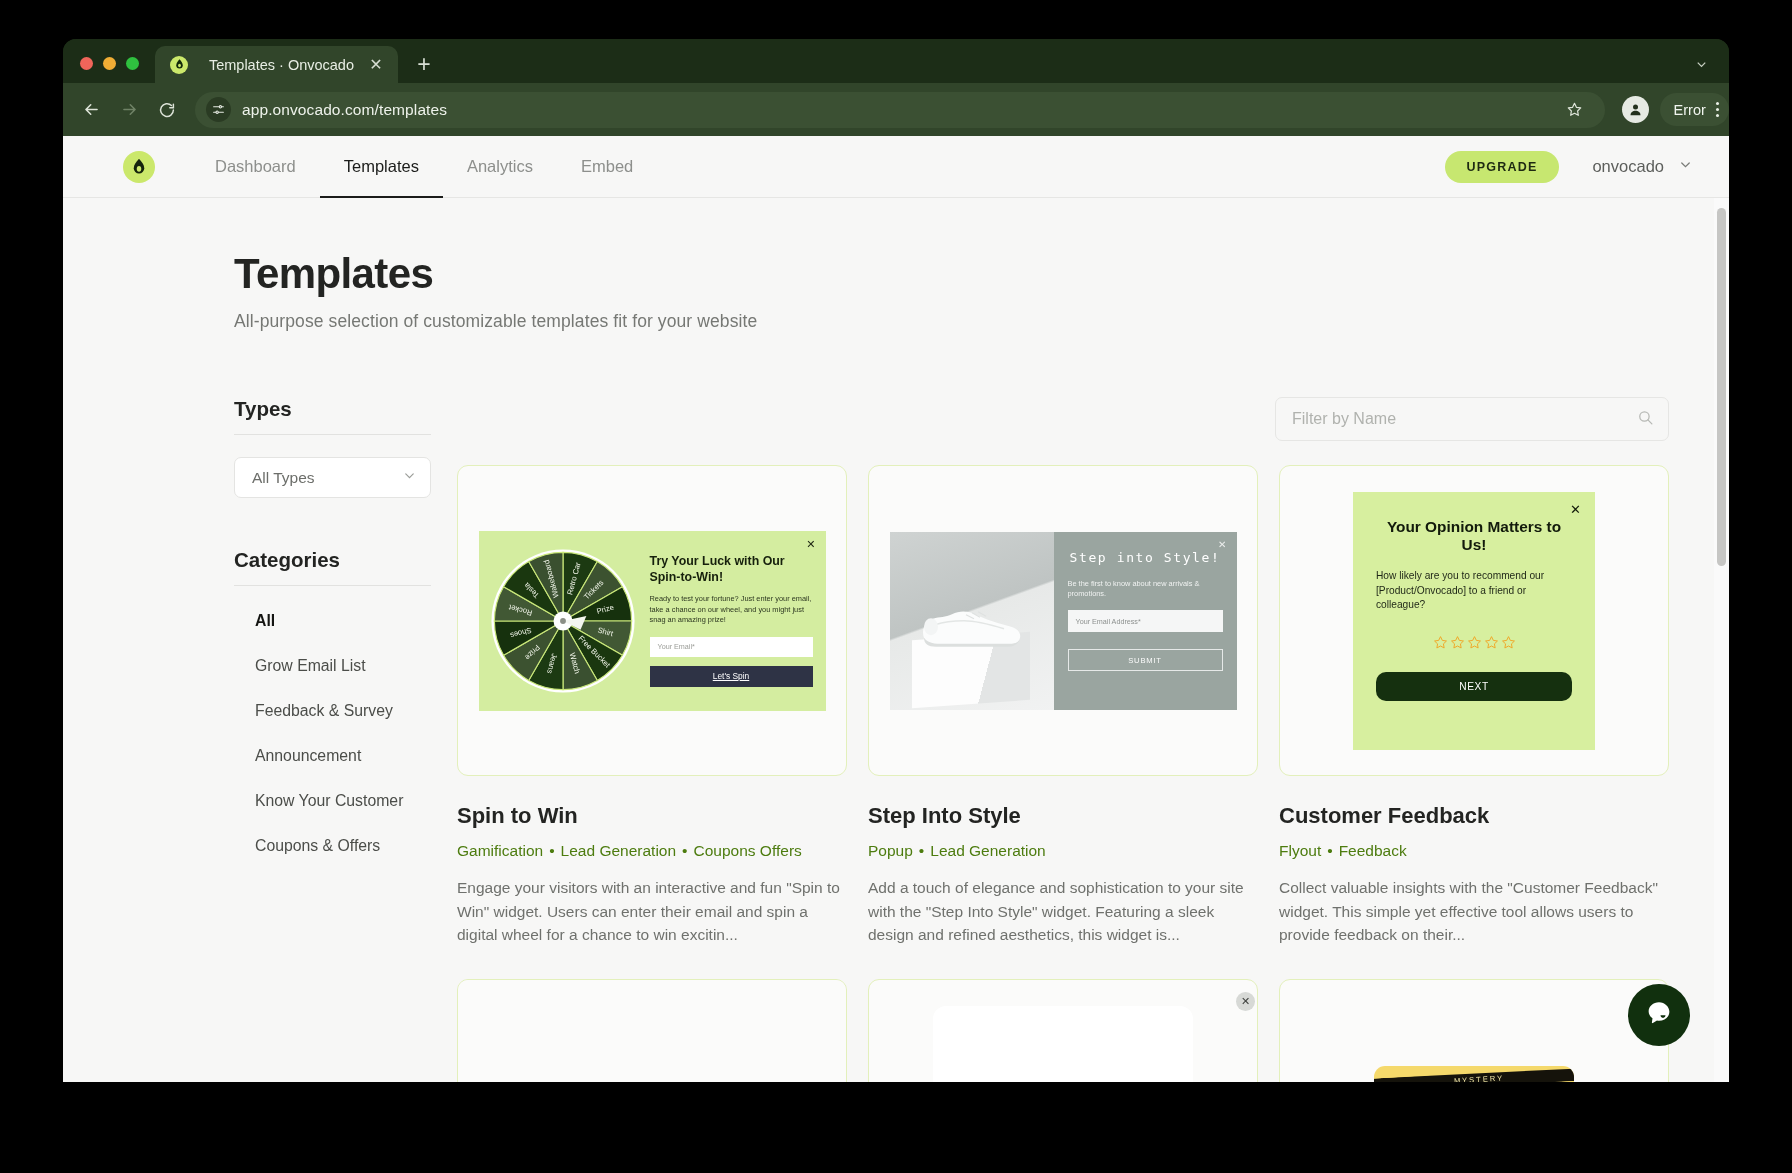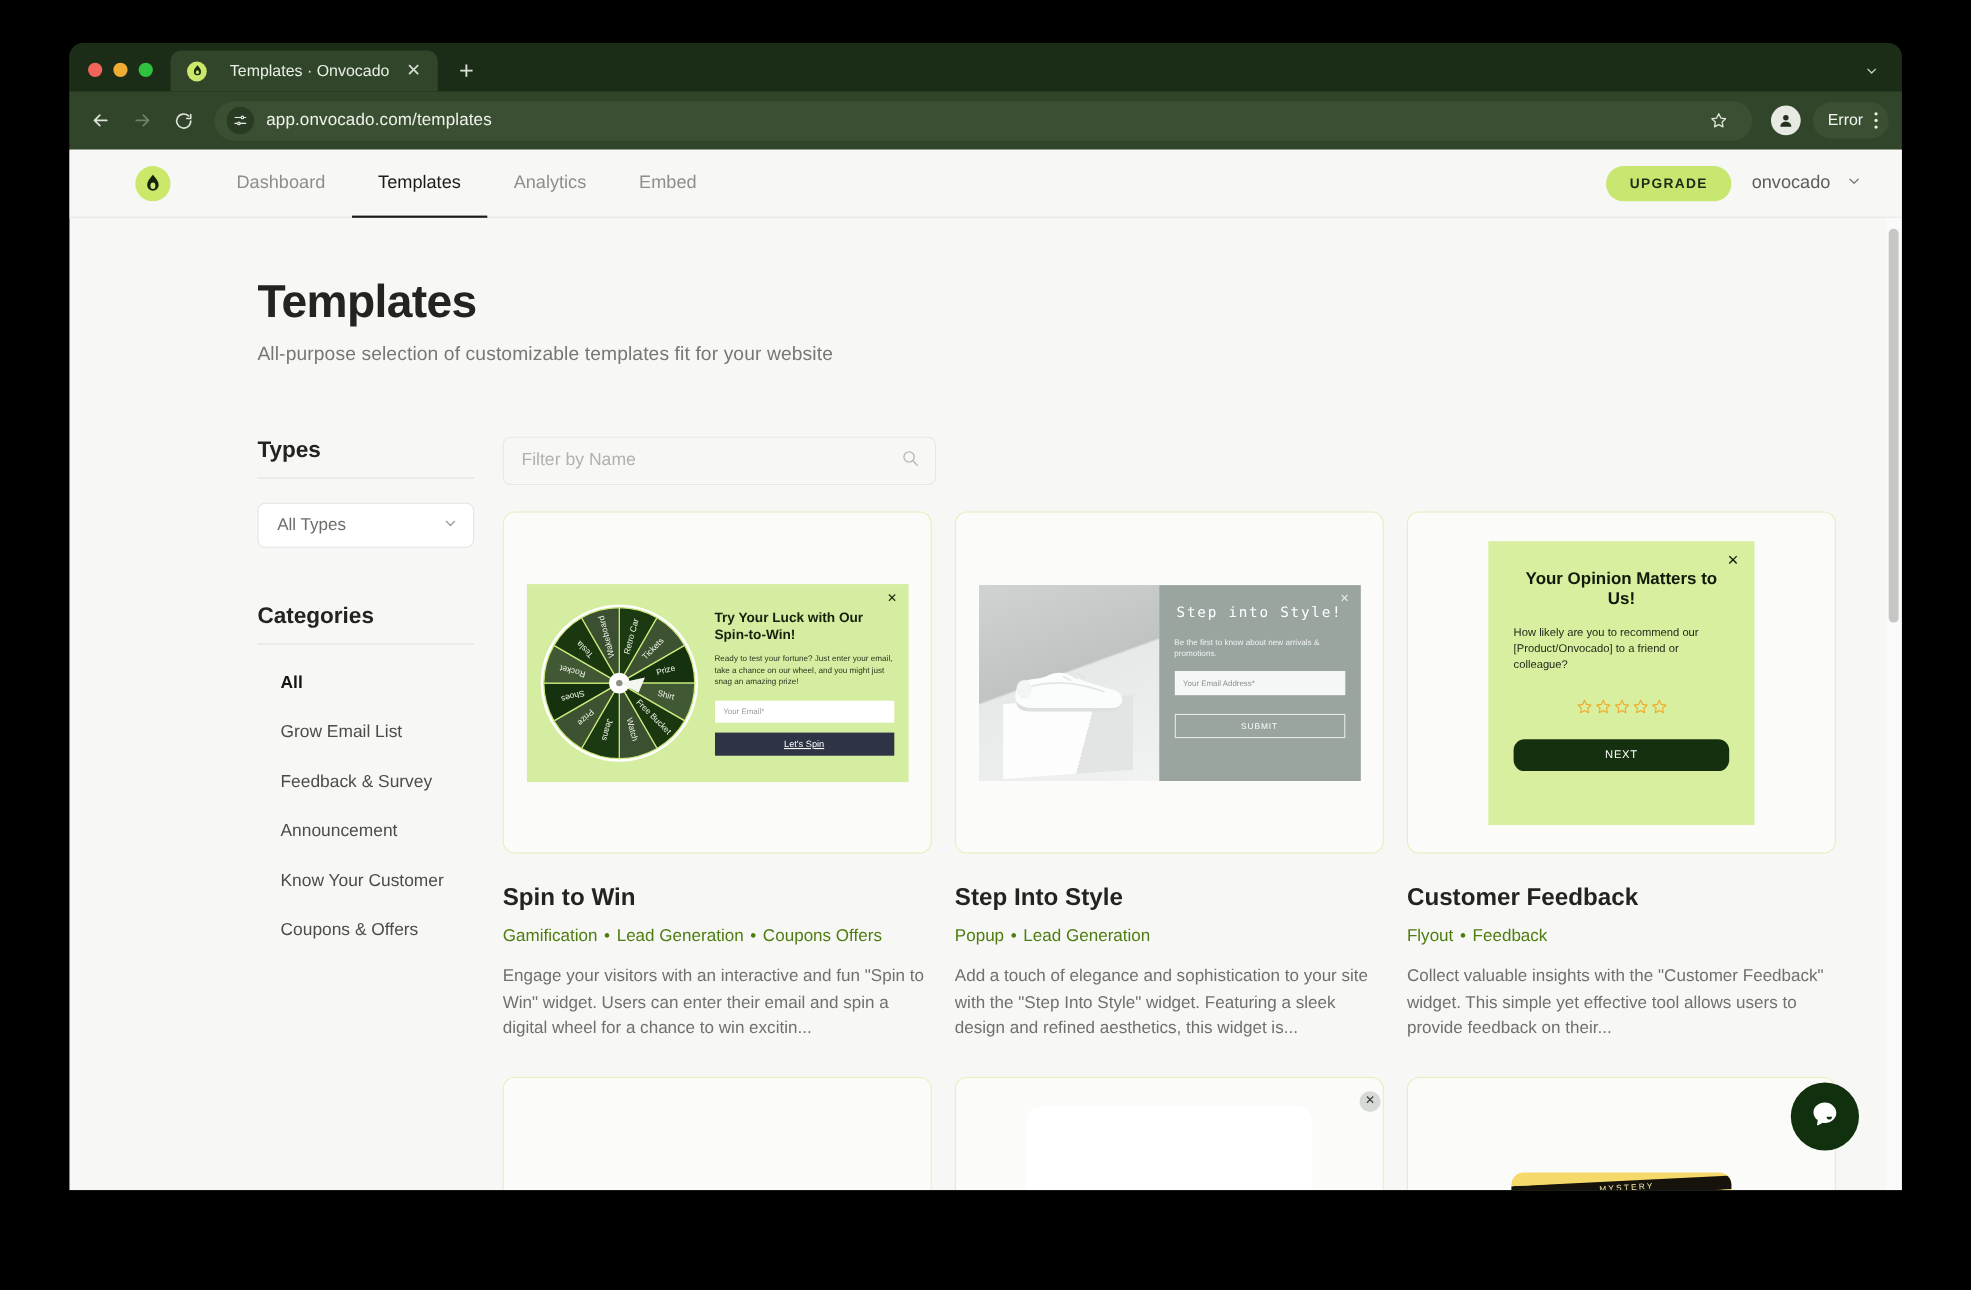--- a/index.html
+++ b/index.html
@@ -72,21 +72,21 @@
     width: 28px; height: 28px;
     display: flex; align-items: center; justify-content: center;
     color: #c8d0c3;
   }
 
   
   .toolbar {
     height: 53px;
     background: #31452a;
     display: flex; align-items: center;
-    padding: 0 12px 0 10px;
+    padding: 0 0 0 10px;
     gap: 2px;
   }
   .nav-btn {
     width: 36px; height: 36px; border-radius: 50%;
     display: flex; align-items: center; justify-content: center;
     color: #dde3d8;
   }
   .nav-btn.disabled { color: #6f8266; }
   .omnibox {
     flex: 1;
@@ -153,21 +153,21 @@
     display: flex; align-items: center;
     padding: 0 24px;
     font-size: 16.5px; color: #8d8f8c;
     position: relative;
   }
   .nav-tab.active { color: #1b1c1a; font-weight: 500; }
   .nav-tab.active::after {
     content: ""; position: absolute; left: 0; right: 0; bottom: -1px;
     height: 2.5px; background: #1b1c1a;
   }
-  .header-right { margin-left: auto; display: flex; align-items: center; gap: 18px; }
+  .header-right { margin-left: auto; display: flex; align-items: center; gap: 33px; }
   .upgrade-btn {
     background: #c7e770; color: #1e2a12;
     font-size: 12.5px; font-weight: 700; letter-spacing: 1.2px;
     padding: 9px 22px; border-radius: 20px; border: none;
   }
   .account { display: flex; align-items: center; gap: 14px; color: #5c5e5b; font-size: 16.5px; }
 
   
   .scroll-body { position: relative; height: calc(100% - 62px); overflow: hidden; }
   .page {
@@ -192,21 +192,21 @@
     padding: 0 13px 0 17px;
     font-size: 15.5px; color: #6c6e6a;
   }
   .filter-head.second { margin-top: 50px; }
   .cat-list { margin-top: 26px; display: flex; flex-direction: column; gap: 27px; }
   .cat-item { font-size: 15.8px; color: #4b4d49; padding-left: 21px; }
   .cat-item.active { font-weight: 700; color: #141512; }
 
   
   .grid-area { flex: 1; padding-left: 26px; }
-  .search-row { display: flex; justify-content: flex-start; }
+  .search-row { display: flex; justify-content: flex-end; }
   .search-box {
     width: 394px; height: 44px;
     background: #f7f7f6;
     border: 1px solid #e6e6e4; border-radius: 7px;
     display: flex; align-items: center; padding: 0 14px 0 16px;
   }
   .search-box .ph { flex: 1; color: #b0b2ae; font-size: 16px; }
 
   .cards {
     margin-top: 24px;

